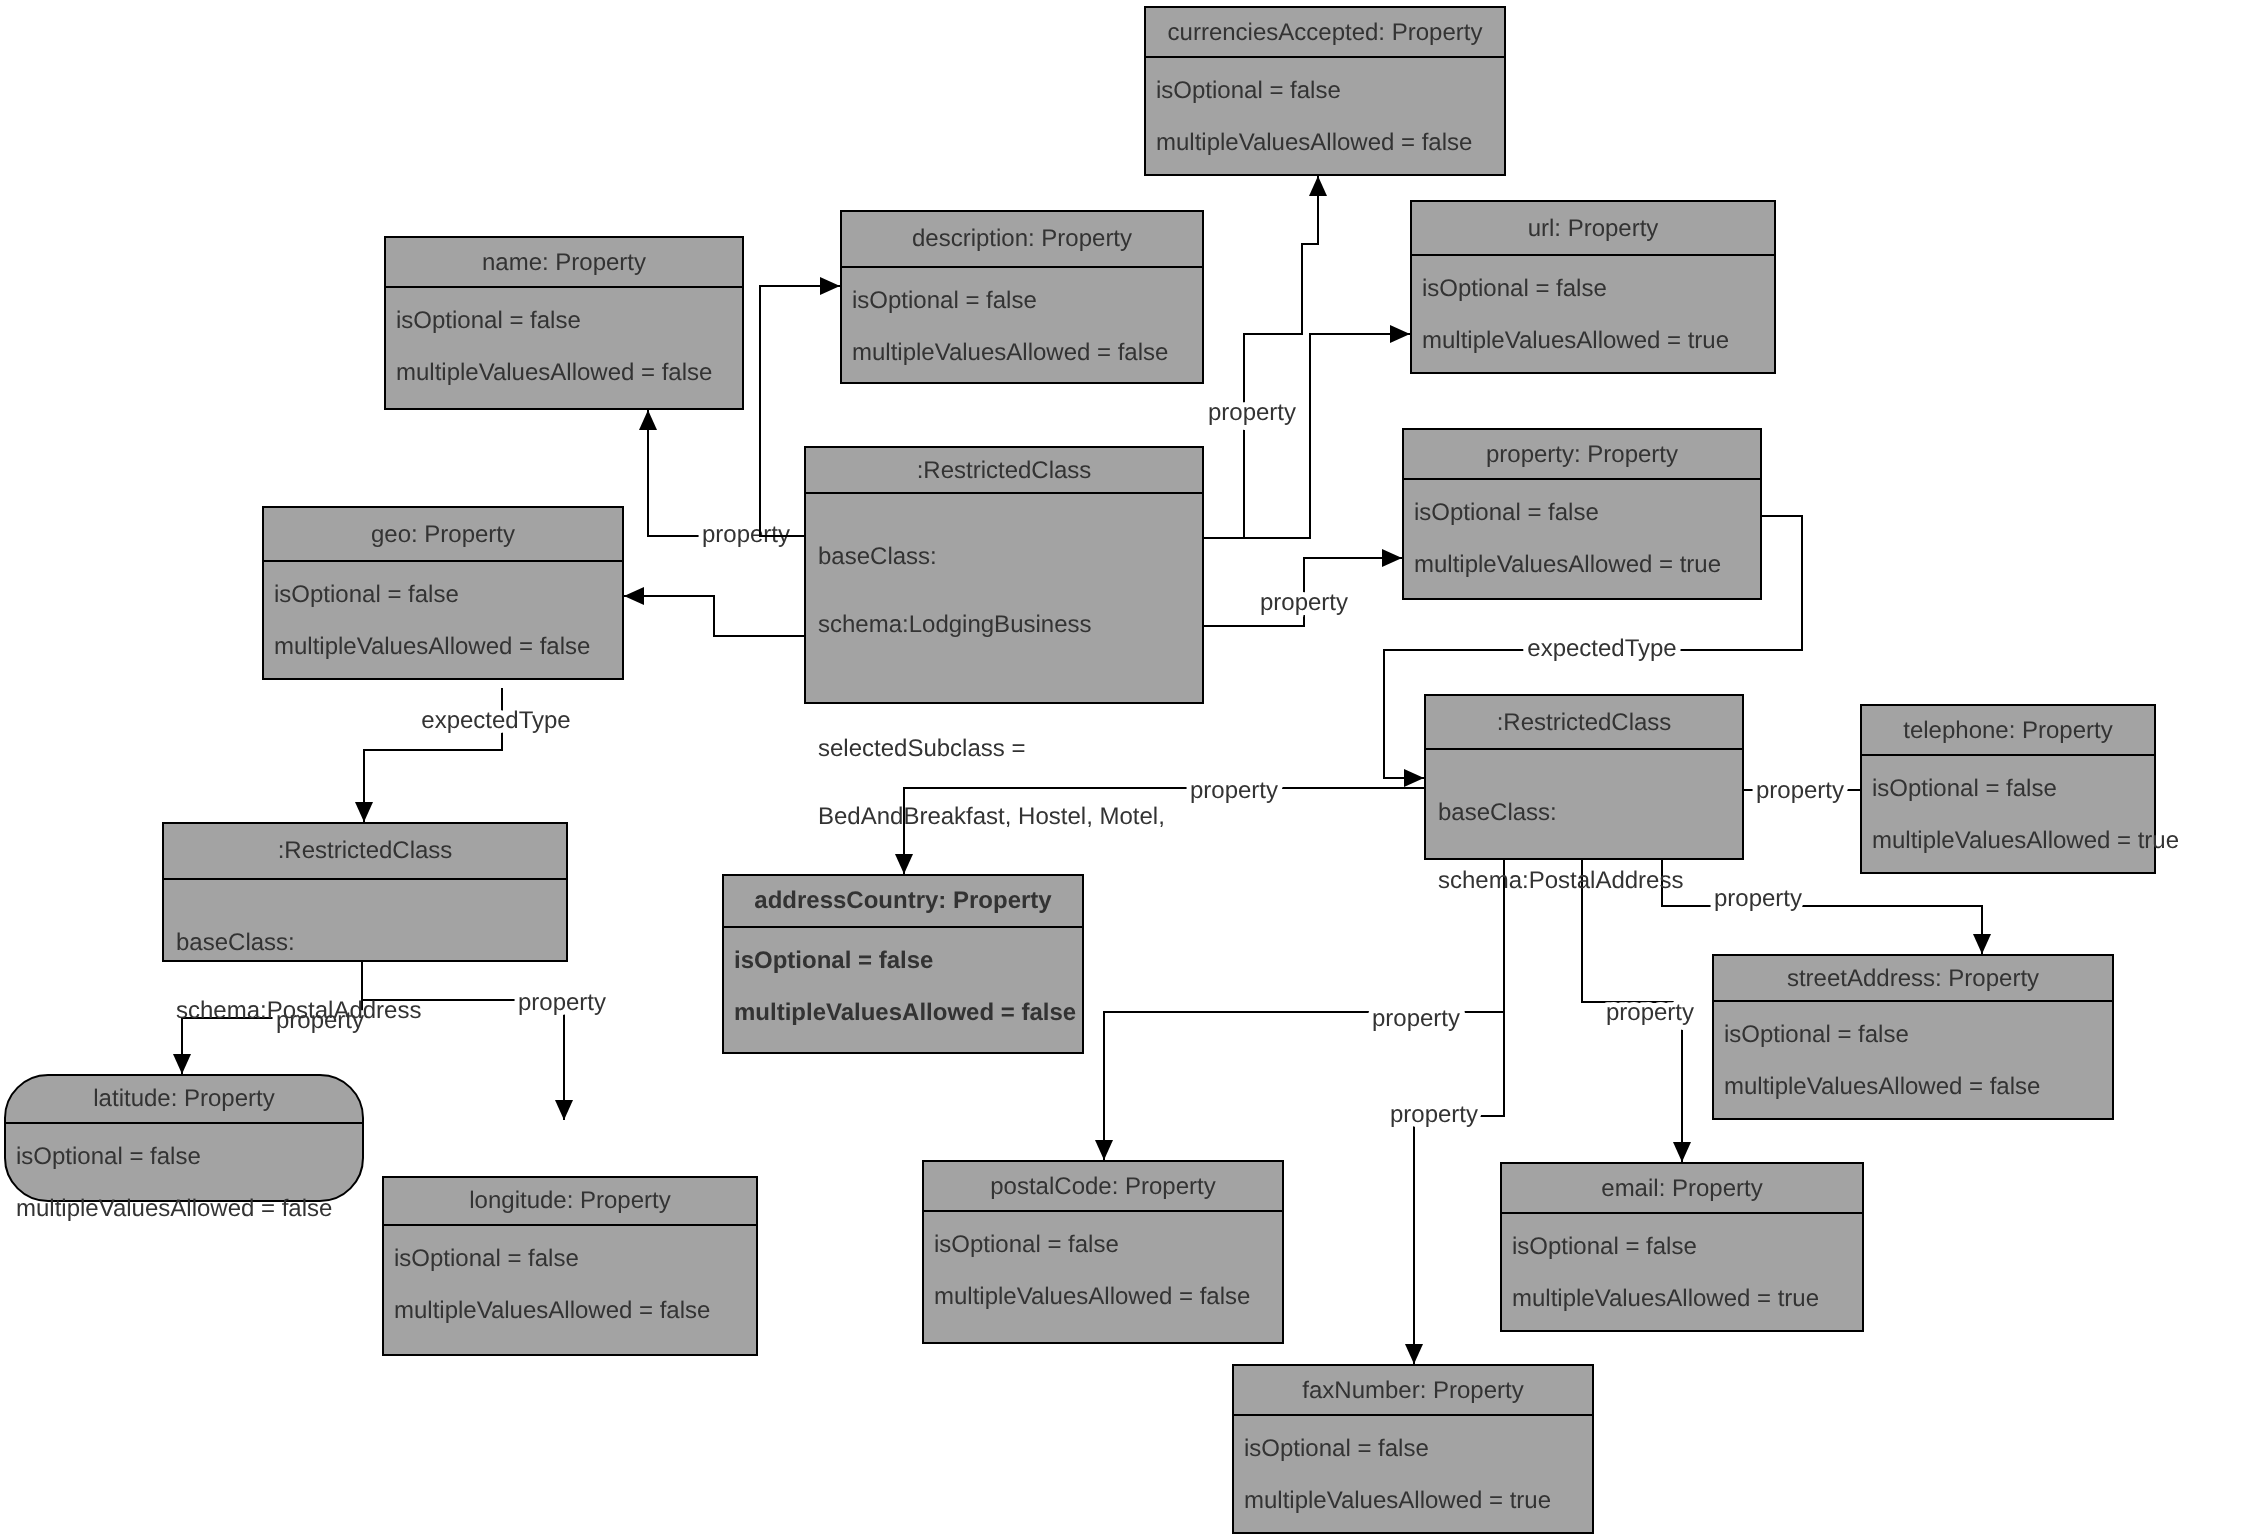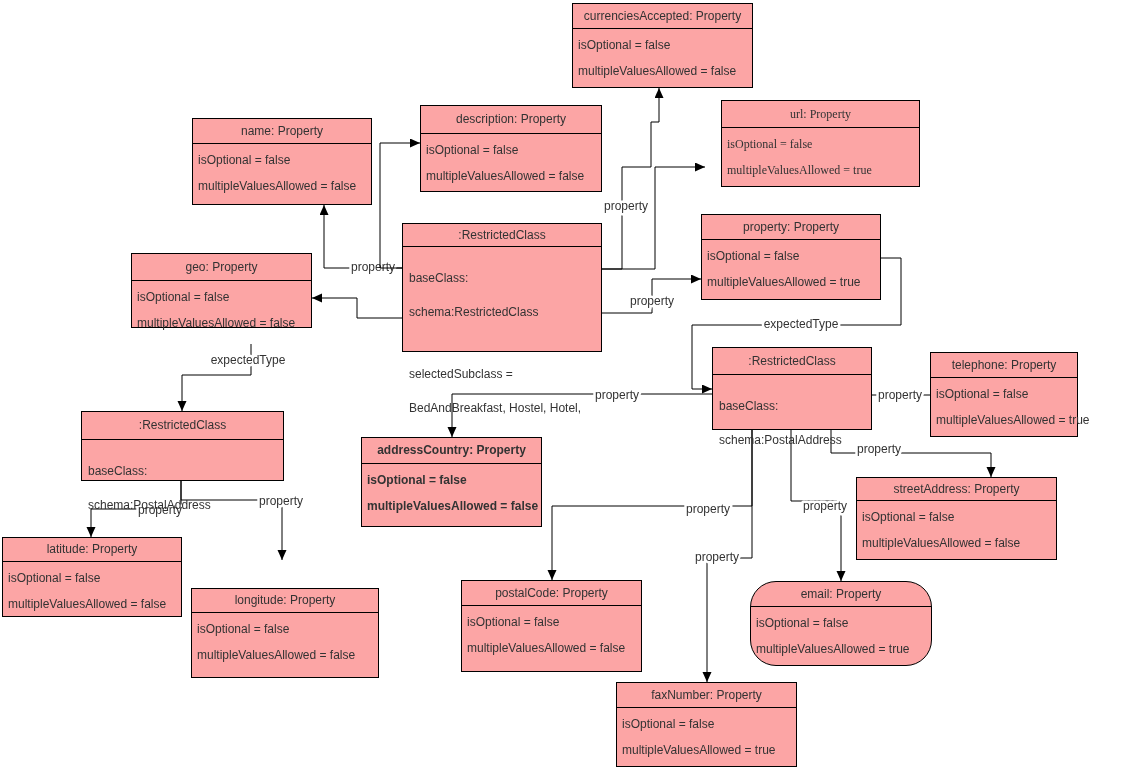--- a/index.html
+++ b/index.html
@@ -3,21 +3,21 @@
 <meta charset="utf-8">
 <style>
   html,body{margin:0;padding:0;background:#ffffff;}
   #stage{position:relative;overflow:hidden;background:#ffffff;
          font-family:"Liberation Sans",sans-serif;}
   #edges{position:absolute;left:0;top:0;z-index:1;}
   .edge-line{fill:none;stroke:#000000;stroke-width:1;}
   .edge-label{font-family:"Liberation Sans",sans-serif;font-size:12px;fill:#333333;
               text-anchor:middle;dominant-baseline:middle;
               paint-order:stroke;stroke:#ffffff;stroke-width:5px;stroke-linejoin:round;}
-  .node{position:absolute;z-index:2;background:#fca5a5;border:1px solid #000000;
+  .node{position:absolute;z-index:2;background:#a3a3a3;border:1px solid #000000;
         box-sizing:border-box;font-size:12px;color:#333333;}
   .node-title{border-bottom:1px solid #000000;text-align:center;white-space:nowrap;overflow:hidden;}
   .node-body{padding-top:3px;}
   .node.property .row{height:26px;line-height:26px;padding:0 5px;white-space:nowrap;}
   .node.class .row{line-height:16px;padding:0 6px;white-space:nowrap;margin-top:18px;}
   .node.class .node-body{padding-top:5px;}
   .node.class .row.empty{height:10px;}
 </style>
 </head>
 <body>
@@ -73,60 +73,60 @@
         <div class="row">multipleValuesAllowed = false</div>
       </div>
     </div>
     <div class="node property" style="left: 420px; top: 105px; width: 182px; height: 87px;">
       <div class="node-title" style="height: 27px; line-height: 27px;">description: Property</div>
       <div class="node-body">
         <div class="row">isOptional = false</div>
         <div class="row">multipleValuesAllowed = false</div>
       </div>
     </div>
-    <div class="node property" style="left: 721px; top: 100px; width: 199px; height: 87px; font-family: Liberation Serif, serif;">
+    <div class="node property" style="left: 705px; top: 100px; width: 183px; height: 87px;">
       <div class="node-title" style="height: 26px; line-height: 26px;">url: Property</div>
       <div class="node-body">
         <div class="row">isOptional = false</div>
         <div class="row">multipleValuesAllowed = true</div>
       </div>
     </div>
     <div class="node class" style="left: 402px; top: 223px; width: 200px; height: 129px;">
       <div class="node-title" style="height: 22px; line-height: 22px;">:RestrictedClass</div>
       <div class="node-body">
         <div class="row">baseClass:</div>
-        <div class="row">schema:RestrictedClass</div>
+        <div class="row">schema:LodgingBusiness</div>
         <div class="row empty"></div>
         <div class="row">selectedSubclass =</div>
-        <div class="row">BedAndBreakfast, Hostel, Hotel,</div>
+        <div class="row">BedAndBreakfast, Hostel, Motel,</div>
         <div class="row">Motel</div>
       </div>
     </div>
     <div class="node property" style="left: 701px; top: 214px; width: 180px; height: 86px;">
       <div class="node-title" style="height: 24px; line-height: 24px;">property: Property</div>
       <div class="node-body">
         <div class="row">isOptional = false</div>
         <div class="row">multipleValuesAllowed = true</div>
       </div>
     </div>
-    <div class="node property" style="left: 131px; top: 253px; width: 181px; height: 75px;">
+    <div class="node property" style="left: 131px; top: 253px; width: 181px; height: 87px;">
       <div class="node-title" style="height: 26px; line-height: 26px;">geo: Property</div>
       <div class="node-body">
         <div class="row">isOptional = false</div>
         <div class="row">multipleValuesAllowed = false</div>
       </div>
     </div>
     <div class="node class" style="left: 81px; top: 411px; width: 203px; height: 70px;">
       <div class="node-title" style="height: 27px; line-height: 27px;">:RestrictedClass</div>
       <div class="node-body">
         <div class="row">baseClass:</div>
         <div class="row">schema:PostalAddress</div>
       </div>
     </div>
-    <div class="node property" style="left: 2px; top: 537px; width: 180px; height: 80px;">
+    <div class="node property" style="left: 2px; top: 537px; width: 180px; height: 64px; border-radius: 22px;">
       <div class="node-title" style="height: 23px; line-height: 23px;">latitude: Property</div>
       <div class="node-body">
         <div class="row">isOptional = false</div>
         <div class="row">multipleValuesAllowed = false</div>
       </div>
     </div>
     <div class="node property" style="left: 191px; top: 588px; width: 188px; height: 90px;">
       <div class="node-title" style="height: 23px; line-height: 23px;">longitude: Property</div>
       <div class="node-body">
         <div class="row">isOptional = false</div>
@@ -161,21 +161,21 @@
         <div class="row">multipleValuesAllowed = false</div>
       </div>
     </div>
     <div class="node property" style="left: 461px; top: 580px; width: 181px; height: 92px;">
       <div class="node-title" style="height: 24px; line-height: 24px;">postalCode: Property</div>
       <div class="node-body">
         <div class="row">isOptional = false</div>
         <div class="row">multipleValuesAllowed = false</div>
       </div>
     </div>
-    <div class="node property" style="left: 750px; top: 581px; width: 182px; height: 85px; border-radius: 26px;">
+    <div class="node property" style="left: 750px; top: 581px; width: 182px; height: 85px;">
       <div class="node-title" style="height: 24px; line-height: 24px;">email: Property</div>
       <div class="node-body">
         <div class="row">isOptional = false</div>
         <div class="row">multipleValuesAllowed = true</div>
       </div>
     </div>
     <div class="node property" style="left: 616px; top: 682px; width: 181px; height: 85px;">
       <div class="node-title" style="height: 24px; line-height: 24px;">faxNumber: Property</div>
       <div class="node-body">
         <div class="row">isOptional = false</div>

